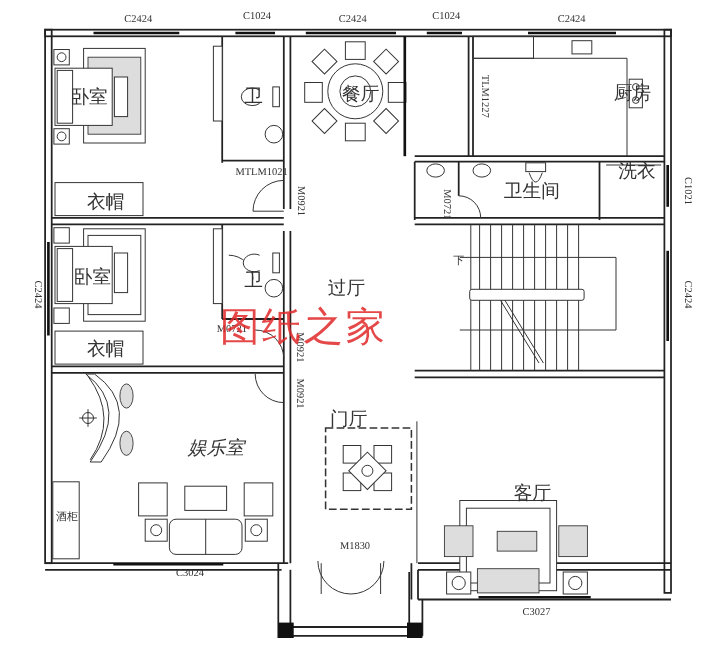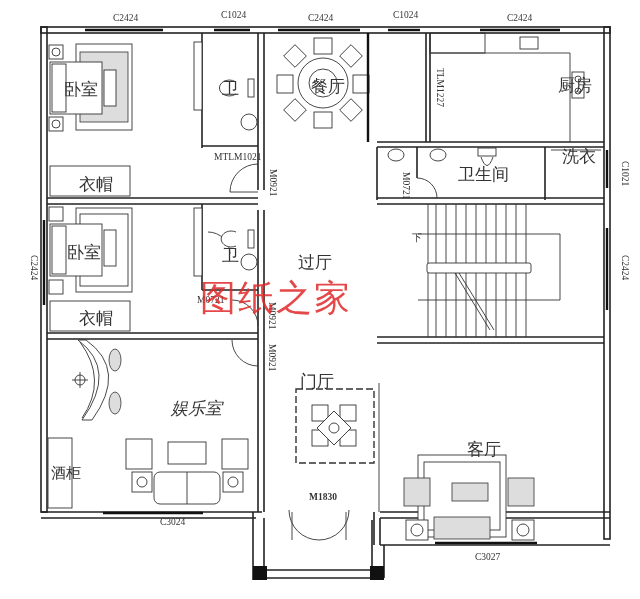--- a/index.html
+++ b/index.html
@@ -243,21 +243,21 @@
 <span class="lbl" style="left:222px;top:80px;">卫</span>
 <span class="lbl" style="left:311px;top:78px;">餐厅</span>
 <span class="lbl" style="left:525px;top:77px;margin-left:33px;">厨房</span>
 <span class="lbl" style="left:458px;top:166px;">卫生间</span>
 <span class="lbl" style="left:562px;top:148px;">洗衣</span>
 <span class="lbl" style="left:67px;top:244px;">卧室</span>
 <span class="lbl" style="left:79px;top:310px;">衣帽</span>
 <span class="lbl" style="left:222px;top:247px;">卫</span>
 <span class="lbl" style="left:298px;top:254px;">过厅</span>
 <span class="lbl" style="left:171px;top:400px;font-style:italic;">娱乐室</span>
-<span class="lbl" style="left:51px;top:466px;font-size:15px;">酒柜</span>
+<span class="lbl" style="left:51px;top:466px;font-size:10px;">酒柜</span>
 <span class="lbl" style="left:300px;top:374px;font-family:Liberation Mono, monospace;">门厅</span>
 <span class="lbl" style="left:467px;top:402px;margin-top:39px;">客厅</span>
 <span class="lbl" style="left:412px;top:233px;font-size:10px;">下</span>
 
 <span class="code" style="left:113px;top:14px;">C2424</span>
 <span class="code" style="left:221px;top:11px;">C1024</span>
 <span class="code" style="left:308px;top:14px;">C2424</span>
 <span class="code" style="left:393px;top:11px;">C1024</span>
 <span class="code" style="left:507px;top:14px;">C2424</span>
 <span class="code vcode" style="left:38px;top:255px;">C2424</span>
@@ -266,16 +266,16 @@
 <span class="code" style="left:160px;top:518px;">C3024</span>
 <span class="code" style="left:475px;top:553px;">C3027</span>
 
 <span class="code" style="left:214px;top:153px;">MTLM1021</span>
 <span class="code vcode" style="left:277px;top:169px;">M0921</span>
 <span class="code vcode" style="left:444px;top:68px;">TLM1227</span>
 <span class="code vcode" style="left:410px;top:172px;">M0721</span>
 <span class="code" style="left:197px;top:296px;">M0721</span>
 <span class="code vcode" style="left:276px;top:302px;">M0921</span>
 <span class="code vcode" style="left:276px;top:344px;">M0921</span>
-<span class="code" style="left:309px;top:493px;font-weight:bold;">M1830</span>
+<span class="code" style="left:309px;top:493px;">M1830</span>
 
 <span class="wm" style="left:200px;top:280px;">图纸之家</span>
 </div>
 
 </body></html>

